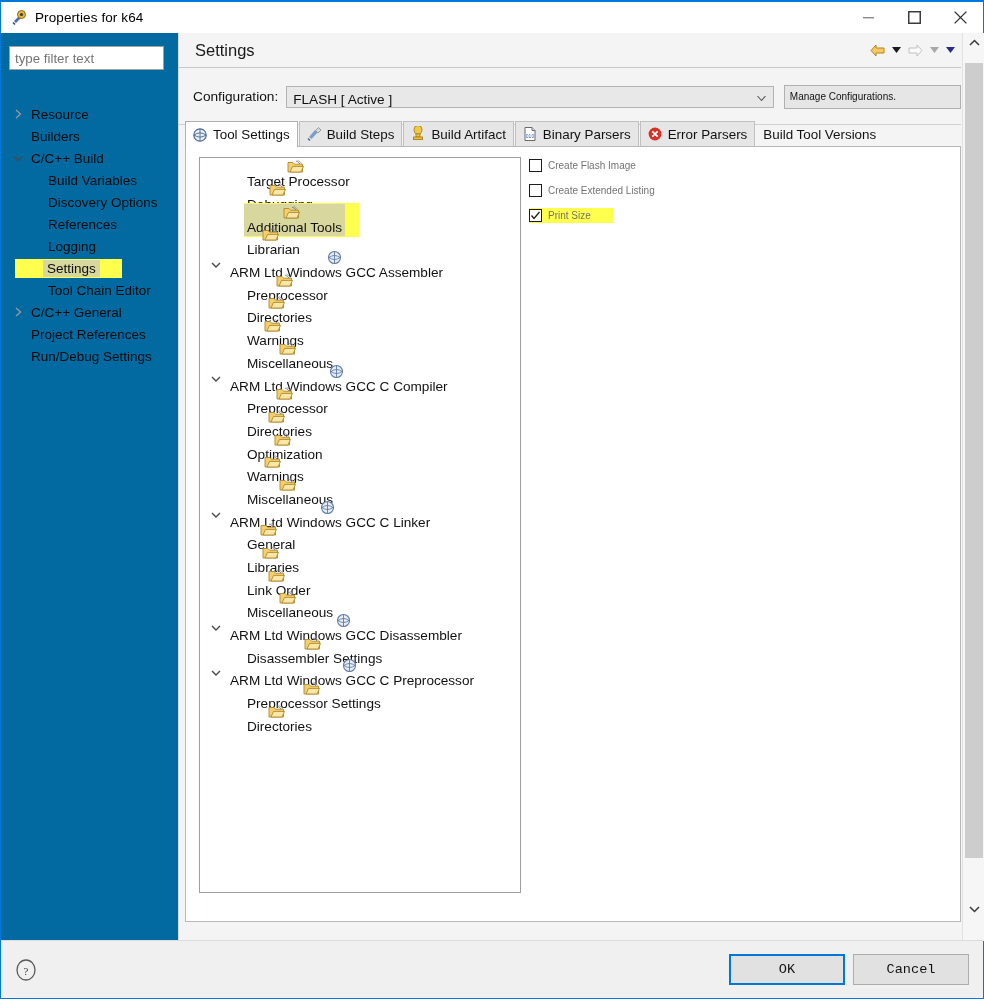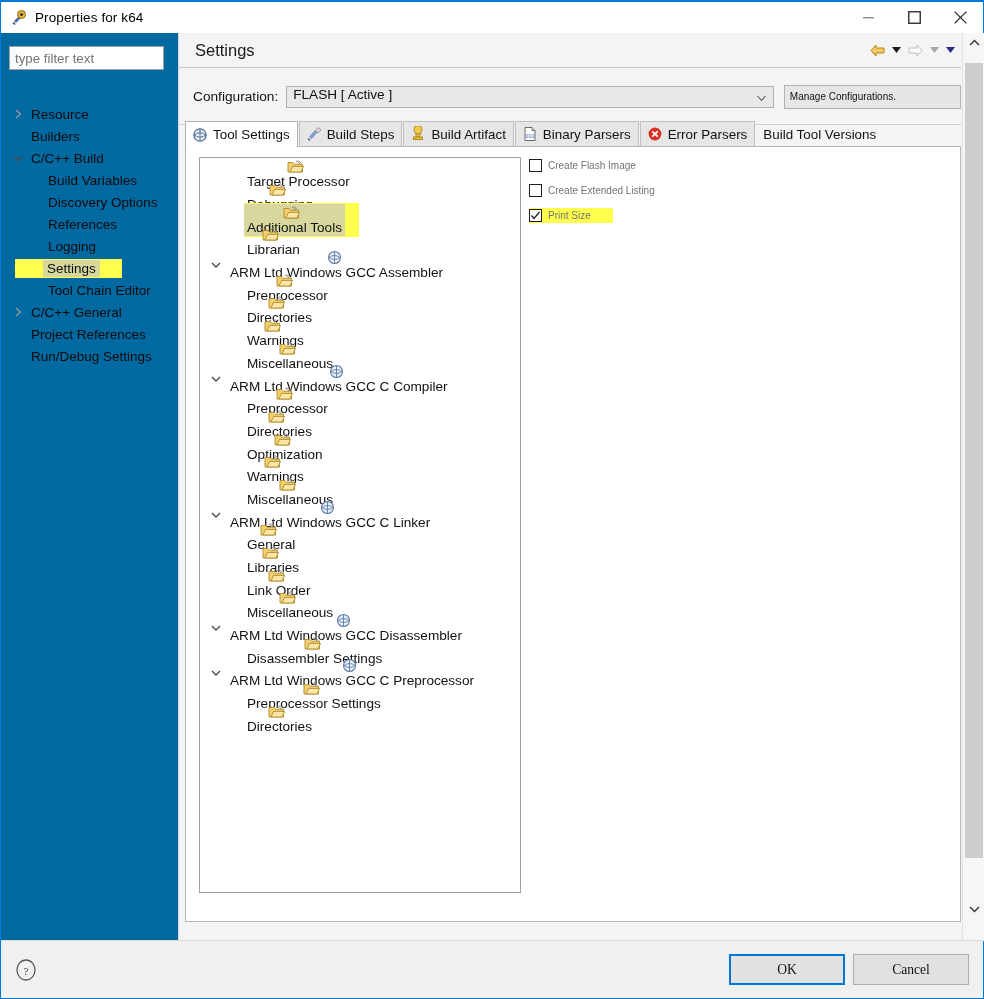--- a/index.html
+++ b/index.html
@@ -122,21 +122,21 @@
     background: #f4f4f4;
     border-bottom: 1px solid #d0d0d0;
     display: flex; align-items: center;
   }
   #config-label { margin-left: 14px; font-size: 13.7px; color: #111; }
   #config-select {
     margin-left: 8px;
     width: 490px; height: 22px;
     background: #e8e8e8;
     border: 1px solid #b4b4b4;
-    display: flex; align-items: flex-start;
+    display: flex; align-items: flex-end;
     font-size: 13.6px; color: #111;
     position: relative;
     padding-left: 6px;
   }
   #config-select .cv {
     position: absolute; right: 7px; top: 50%; transform: translateY(-50%);
   }
   #manage-btn {
     margin-left: 10px;
     height: 24px; width: 178px;
@@ -266,21 +266,21 @@
     border-top: 1px solid #dcdcdc;
     display: flex; align-items: center;
   }
   #help-icon { margin-left: 14px; width: 22px; height: 22px; }
   .fbtn {
     height: 31px; width: 116px;
     background: #e1e1e1;
     border: 1px solid #adadad;
     font-size: 13.6px; color: #111;
     display: flex; align-items: center; justify-content: center;
-    font-family: Liberation Serif, serif;
+    font-family: Liberation Mono, monospace;
   }
   #ok-btn { margin-left: auto; margin-right: 8px; border: 2px solid #0078d7; }
   #cancel-btn { margin-right: 14px; }
 </style>
 </head>
 <body>
 
 <div id="app">
 
   <div id="titlebar">

